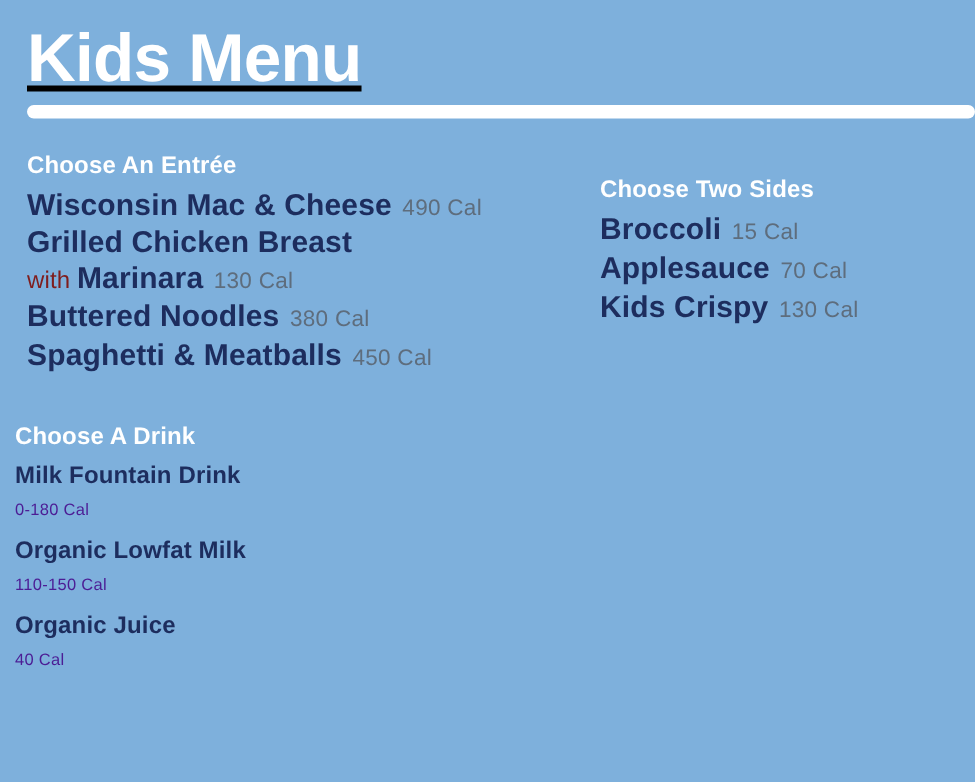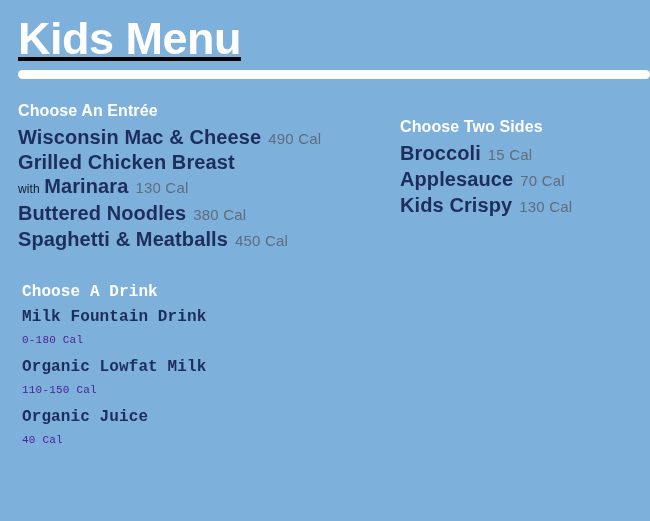--- a/index.html
+++ b/index.html
@@ -89,22 +89,22 @@
   }
 
   .item-name {
     color: #1d2d5e;
     font-size: 20px;
     font-weight: bold;
     letter-spacing: 0.1px;
   }
 
   .item-prefix {
-    color: #0f172a;
-    font-size: 12px;
+    color: #7f1d1d;
+    font-size: 16px;
     font-weight: normal;
     letter-spacing: 0.1px;
   }
 
   .item-cal {
     color: #5e6d7d;
     font-size: 15px;
     font-weight: normal;
     margin-left: 7px;
     letter-spacing: 0.2px;
@@ -128,24 +128,23 @@
     color: #1d2d5e;
     font-size: 16px;
     font-weight: bold;
     line-height: 23px;
     letter-spacing: 0.1px;
   }
 
   
   .drinks-block {
     position: absolute;
-    left: 22px;
+    left: 10px;
     top: 281px;
     width: 375px;
-    font-family: Liberation Mono, monospace;
   }
 
   
   .footer-note {
     position: absolute;
     left: 18px;
     top: 474px;
     width: 612px;
     color: #4d5a68;
     font-size: 14.5px;

